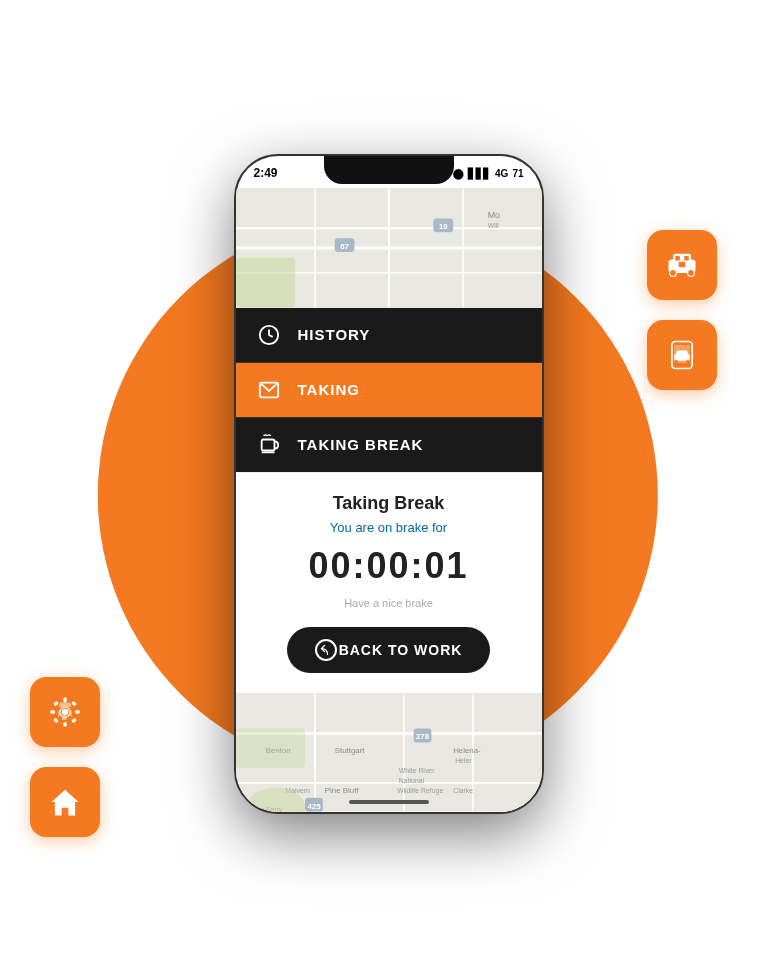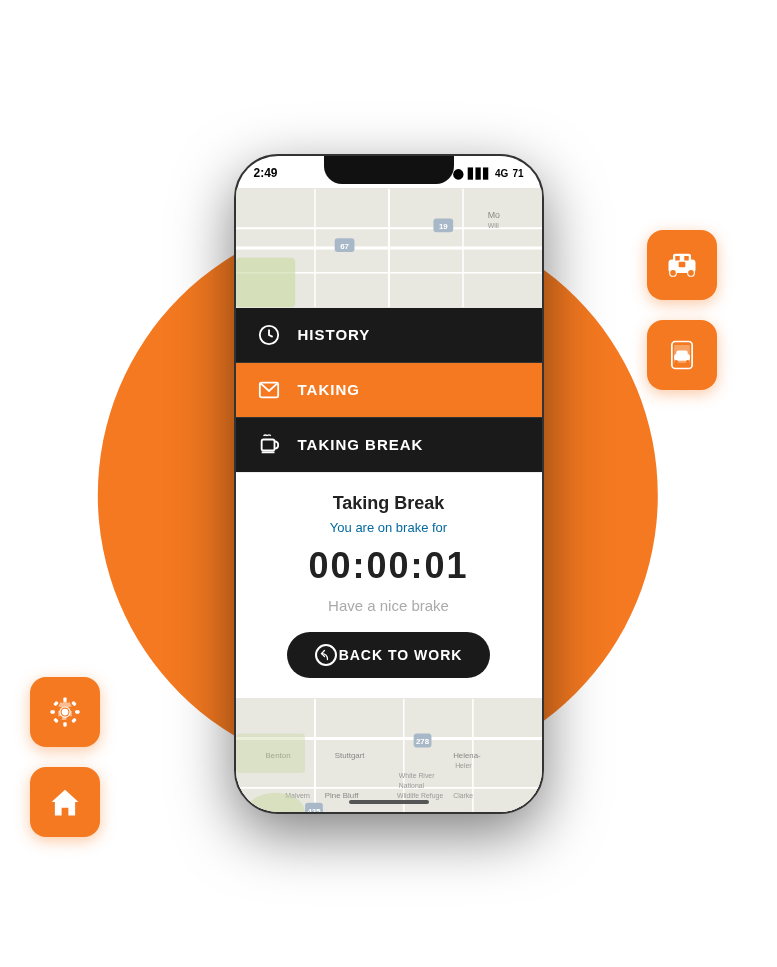--- a/index.html
+++ b/index.html
@@ -172,21 +172,21 @@
 
     .break-timer {
       font-size: 36px;
       font-weight: 800;
       color: #222;
       letter-spacing: 2px;
       margin-bottom: 10px;
     }
 
     .break-nice {
-      font-size: 15px;
+      font-size: 11px;
       color: #aaa;
       margin-bottom: 18px;
     }
 
     .back-to-work-btn {
       display: flex;
       align-items: center;
       gap: 2px;
       background: #1a1a1a;
       color: #fff;

